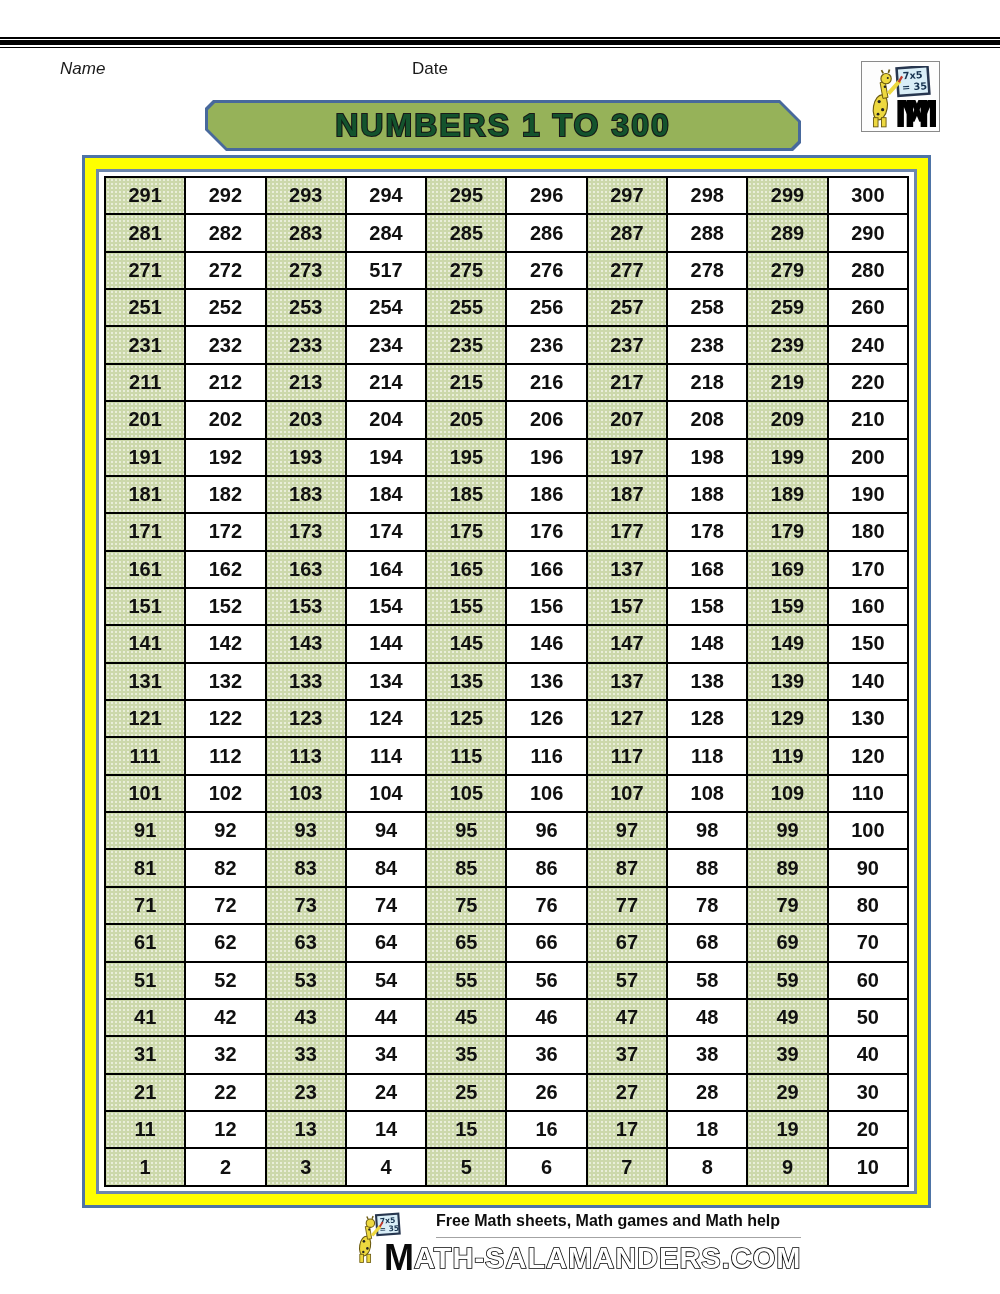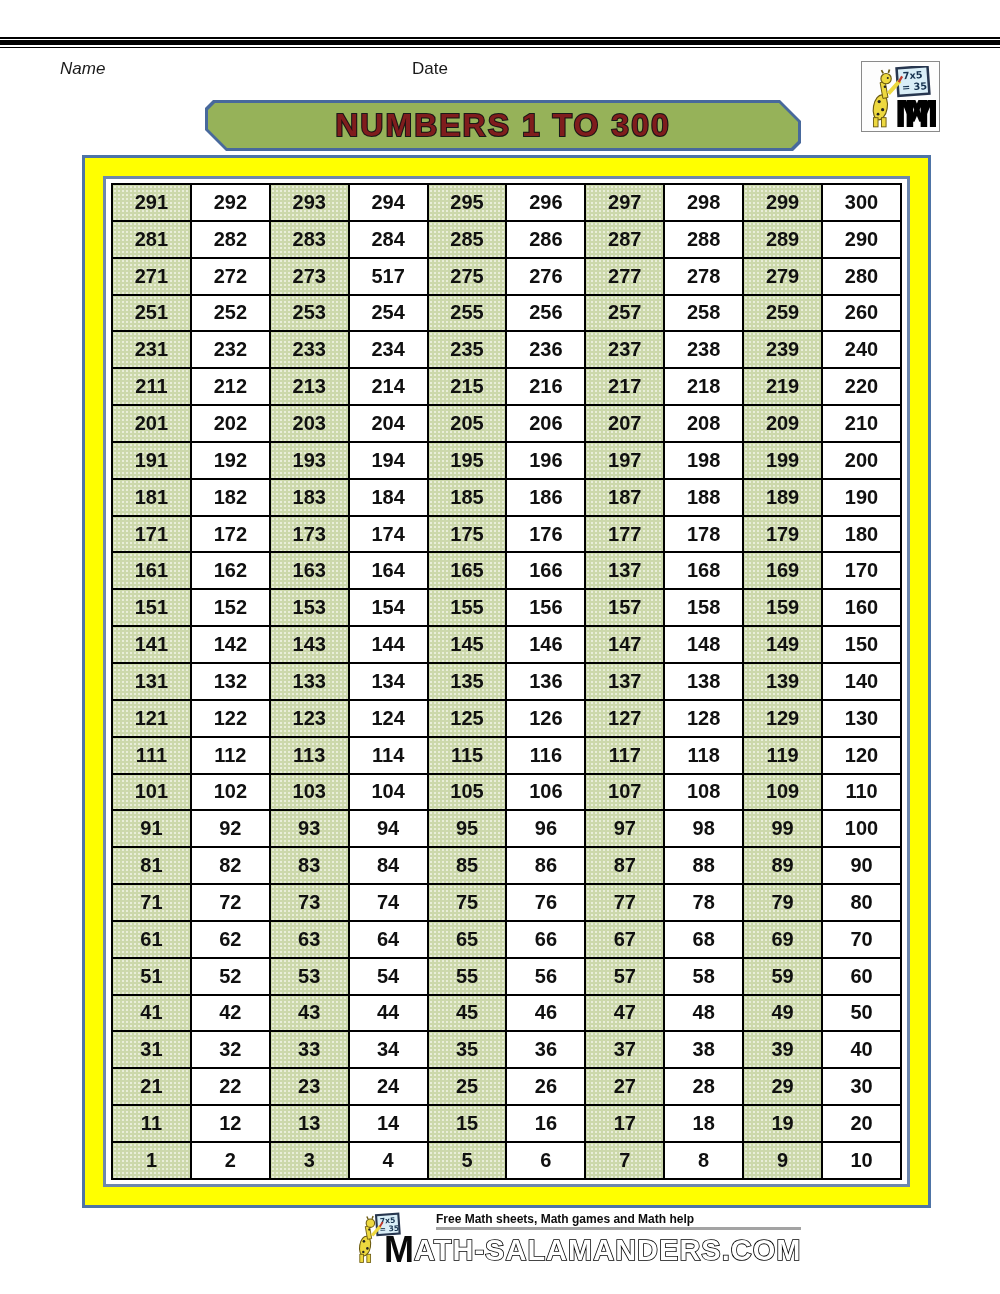--- a/index.html
+++ b/index.html
@@ -34,29 +34,29 @@
                       21px 100%, 0 calc(100% - 21px));
   }
   .banner-fill {
     position:absolute; inset:3px; background:#96b259;
     clip-path:polygon(0 7px, 7px 0, calc(100% - 19px) 0, 100% 19px,
                       100% calc(100% - 7px), calc(100% - 7px) 100%,
                       19px 100%, 0 calc(100% - 19px));
     display:flex; align-items:center; justify-content:center;
   }
   .banner-title {
-    font-size:32px; font-weight:bold; letter-spacing:2px; color:#7f1d1d;
+    font-size:32px; font-weight:bold; letter-spacing:2px; color:#14532d;
     -webkit-text-stroke:2px #1c1c1c; paint-order:stroke fill;
     text-shadow:0 0 1px #000;
   }
 
   
   .frame-outer {
     position:absolute; left:82px; top:155px; width:849px; height:1053px;
-    border:3px solid #4e74a6; background:#ffff00; padding:18px;
+    border:3px solid #4e74a6; background:#ffff00; padding:11px;
   }
   .frame-inner {
     width:100%; height:100%; background:#fff;
     border:3px solid #6d87ad; padding:4px 5px;
   }
   table.numbers {
     width:100%; height:100%; border-collapse:collapse; table-layout:fixed;
     border:2px solid #000;
   }
   table.numbers td {
@@ -70,22 +70,22 @@
   }
   td.white { background:#fff; }
 
   
   .footer {
     position:absolute; left:352px; top:1212px; display:flex; align-items:flex-start;
   }
   .f-logo { width:52px; height:54px; flex:0 0 auto; }
   .f-col { margin-left:-20px; }
   .f-tagline {
-    margin-left:52px; font-size:12px; font-weight:bold; color:#0d0d0d;
-    padding-bottom:1px; border-bottom:3px solid #a3a3a3; white-space:nowrap;
+    margin-left:52px; font-size:16px; font-weight:bold; color:#0d0d0d;
+    padding-bottom:7px; border-bottom:1px solid #a3a3a3; white-space:nowrap;
   }
   .f-wordmark { margin-top:0; white-space:nowrap; line-height:1; }
   .f-m {
     font-size:36px; font-weight:900; color:#0a0a0a; letter-spacing:0;
     display:inline-block; transform:translateY(2px);
   }
   .f-rest {
     font-size:29px; font-weight:800; color:#fff; letter-spacing:1px;
     -webkit-text-stroke:1.6px #000; paint-order:stroke fill;
   }

